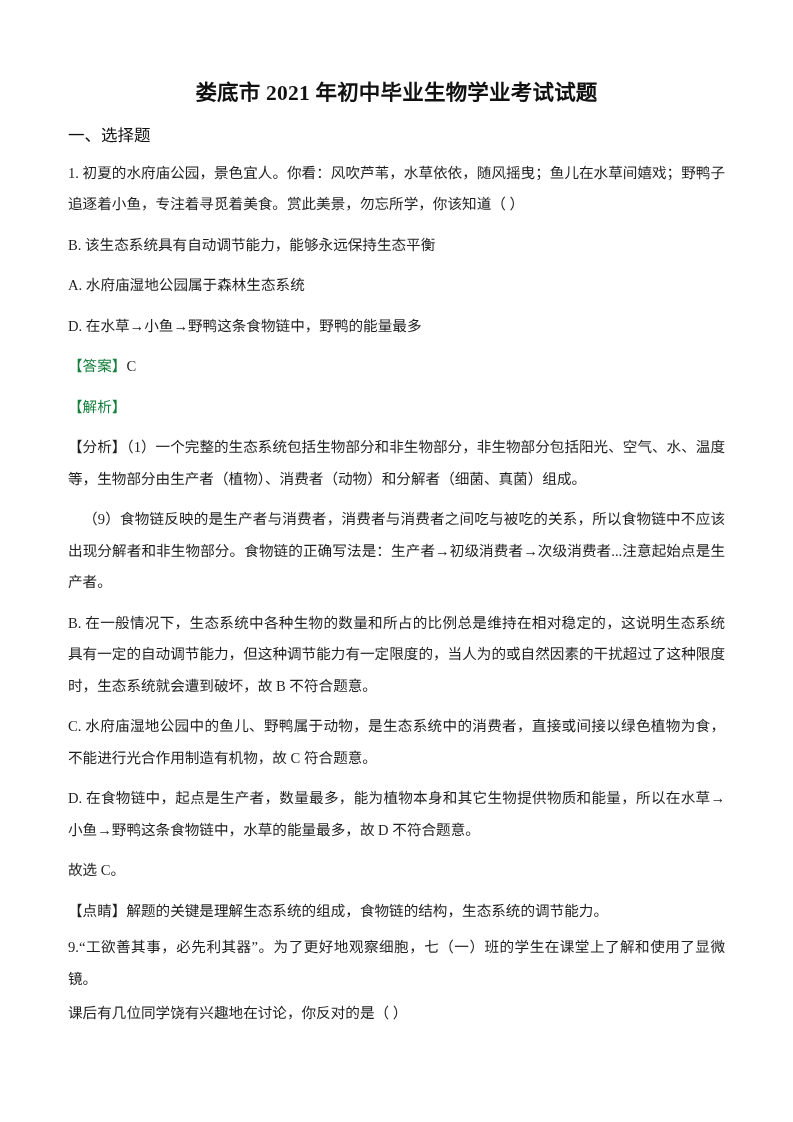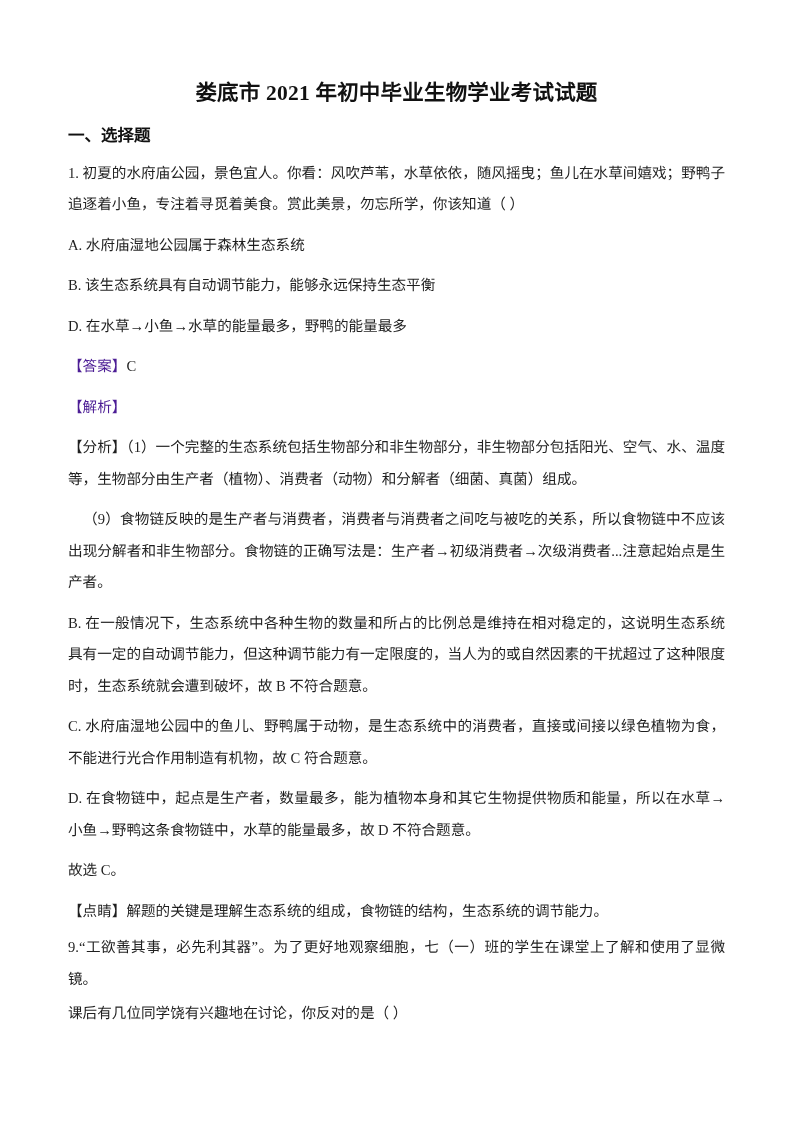--- a/index.html
+++ b/index.html
@@ -31,41 +31,41 @@
     text-align: center;
     font-size: 21.5px;
     font-weight: bold;
     letter-spacing: 0.2px;
     line-height: 1.25;
     color: #111111;
   }
   .section-heading {
     margin: 17px 0 0 0;
     font-size: 16.5px;
-    font-weight: bold;
+    font-weight: normal;
     line-height: 1.4;
     color: #111111;
   }
   .para {
     margin: 0;
     padding-top: 9px;
     font-size: 14.6px;
     line-height: 31.5px;
     text-align: justify;
     text-justify: inter-ideograph;
     color: #1f1f1f;
   }
   .para.tight {
     padding-top: 3px;
   }
   .para.indent {
     text-indent: 15px;
   }
   .marker-blue {
-    color: #4c1d95;
+    color: #15803d;
   }
   .opt-line {
     margin: 0;
     padding-top: 9px;
     font-size: 14.6px;
     line-height: 31.5px;
     color: #1f1f1f;
   }
   .q-block {
     margin-top: 2px;
@@ -77,23 +77,23 @@
 <div class="page">
 
   <h1 class="doc-title">娄底市 2021 年初中毕业生物学业考试试题</h1>
 
   <h2 class="section-heading">一、选择题</h2>
 
   <div class="q-block">
 
     <p class="para">1. 初夏的水府庙公园，景色宜人。你看：风吹芦苇，水草依依，随风摇曳；鱼儿在水草间嬉戏；野鸭子追逐着小鱼，专注着寻觅着美食。赏此美景，勿忘所学，你该知道（      ）</p>
 
+    <p class="opt-line">B. 该生态系统具有自动调节能力，能够永远保持生态平衡</p>
     <p class="opt-line">A. 水府庙湿地公园属于森林生态系统</p>
-    <p class="opt-line">B. 该生态系统具有自动调节能力，能够永远保持生态平衡</p>
-    <p class="opt-line">D. 在水草→小鱼→水草的能量最多，野鸭的能量最多</p>
+    <p class="opt-line">D. 在水草→小鱼→野鸭这条食物链中，野鸭的能量最多</p>
 
     <p class="para"><span class="marker-blue">【答案】</span><span>C</span></p>
 
     <p class="para"><span class="marker-blue">【解析】</span></p>
 
     <p class="para"><span>【分析】</span><span>（1）一个完整的生态系统包括生物部分和非生物部分，非生物部分包括阳光、空气、水、温度等，生物部分由生产者（植物）、消费者（动物）和分解者（细菌、真菌）组成。</span></p>
 
     <p class="para indent">（9）食物链反映的是生产者与消费者，消费者与消费者之间吃与被吃的关系，所以食物链中不应该出现分解者和非生物部分。食物链的正确写法是：生产者→初级消费者→次级消费者...注意起始点是生产者。</p>
 
 

